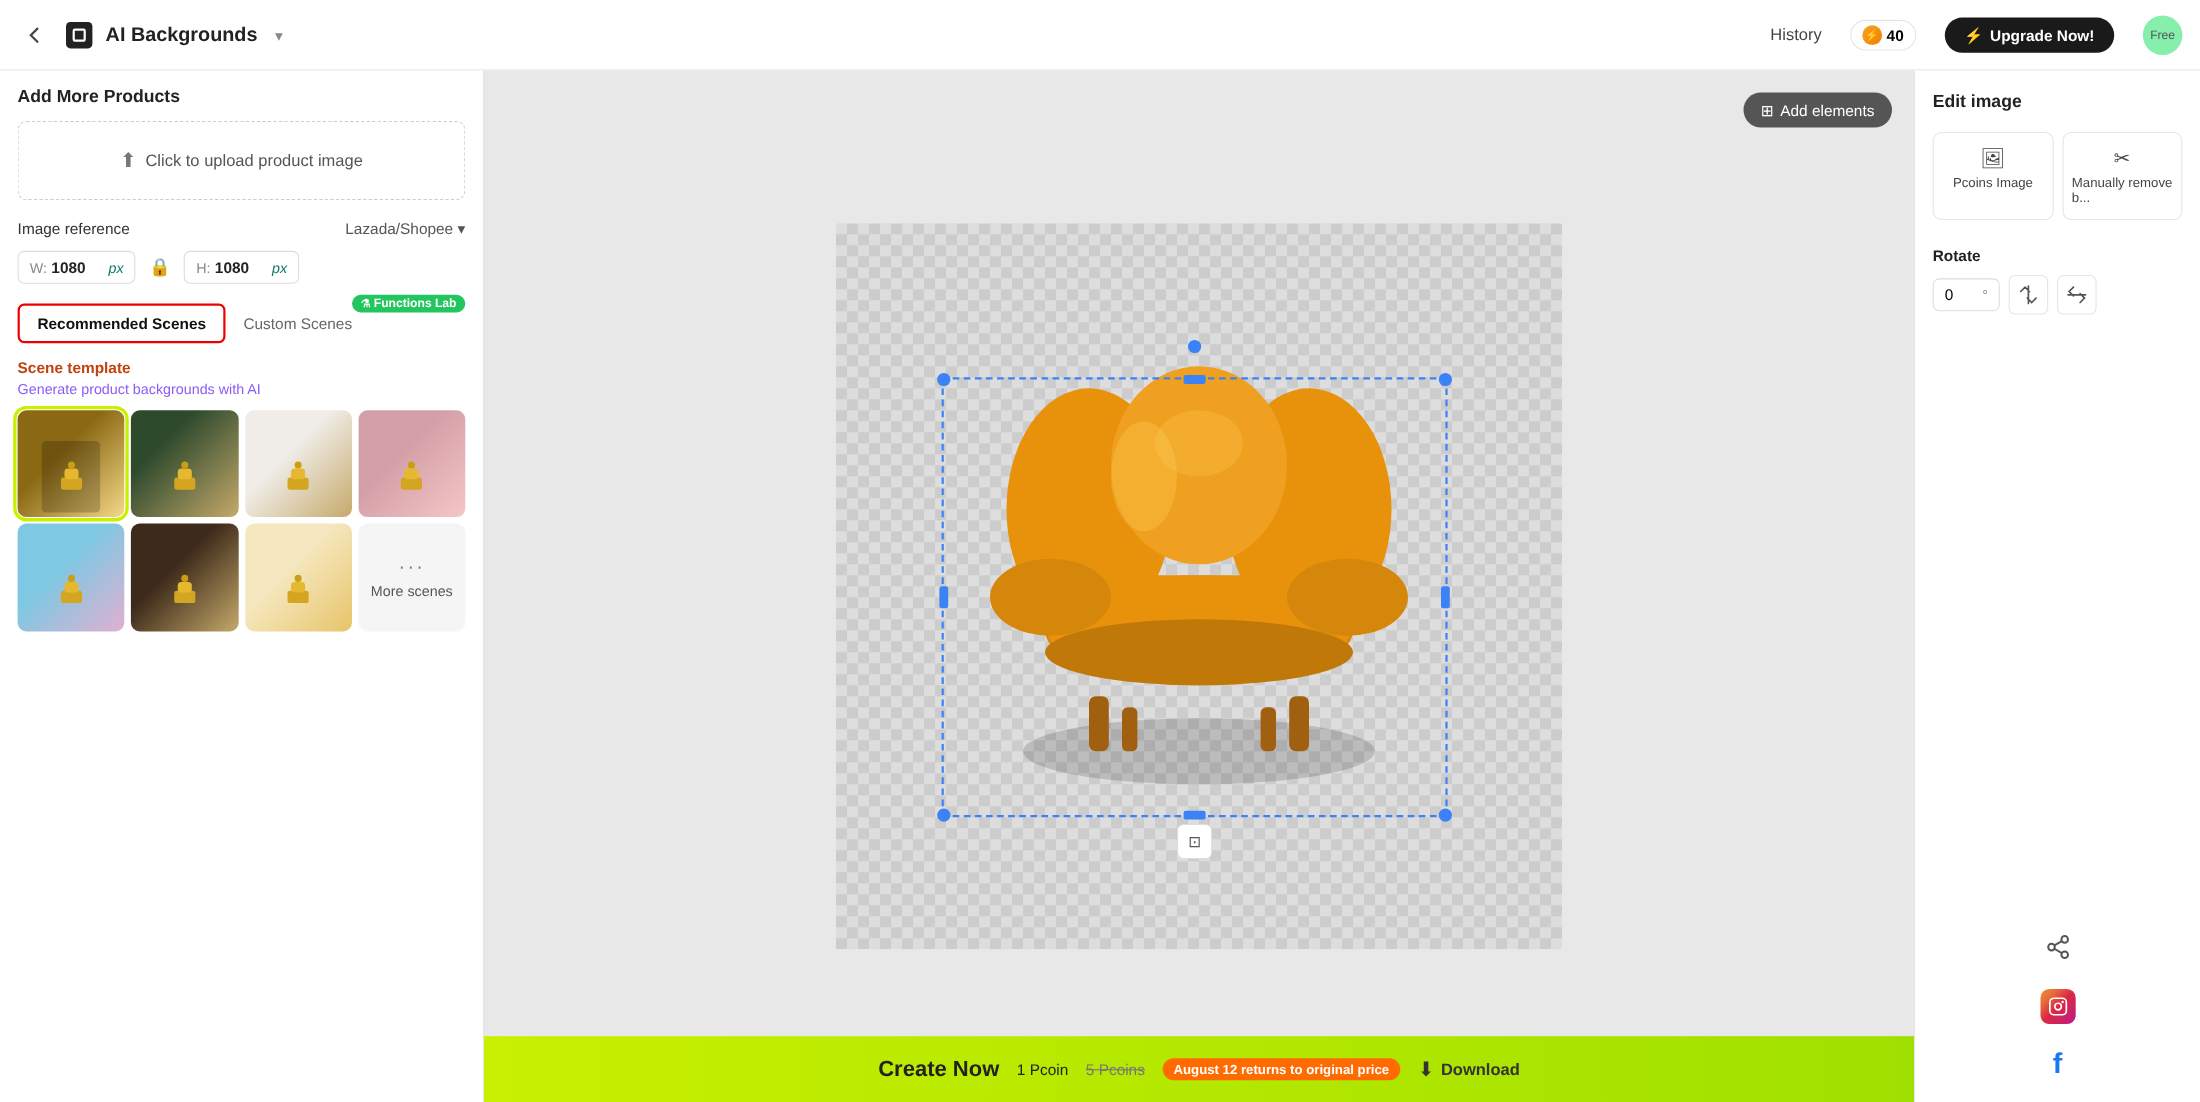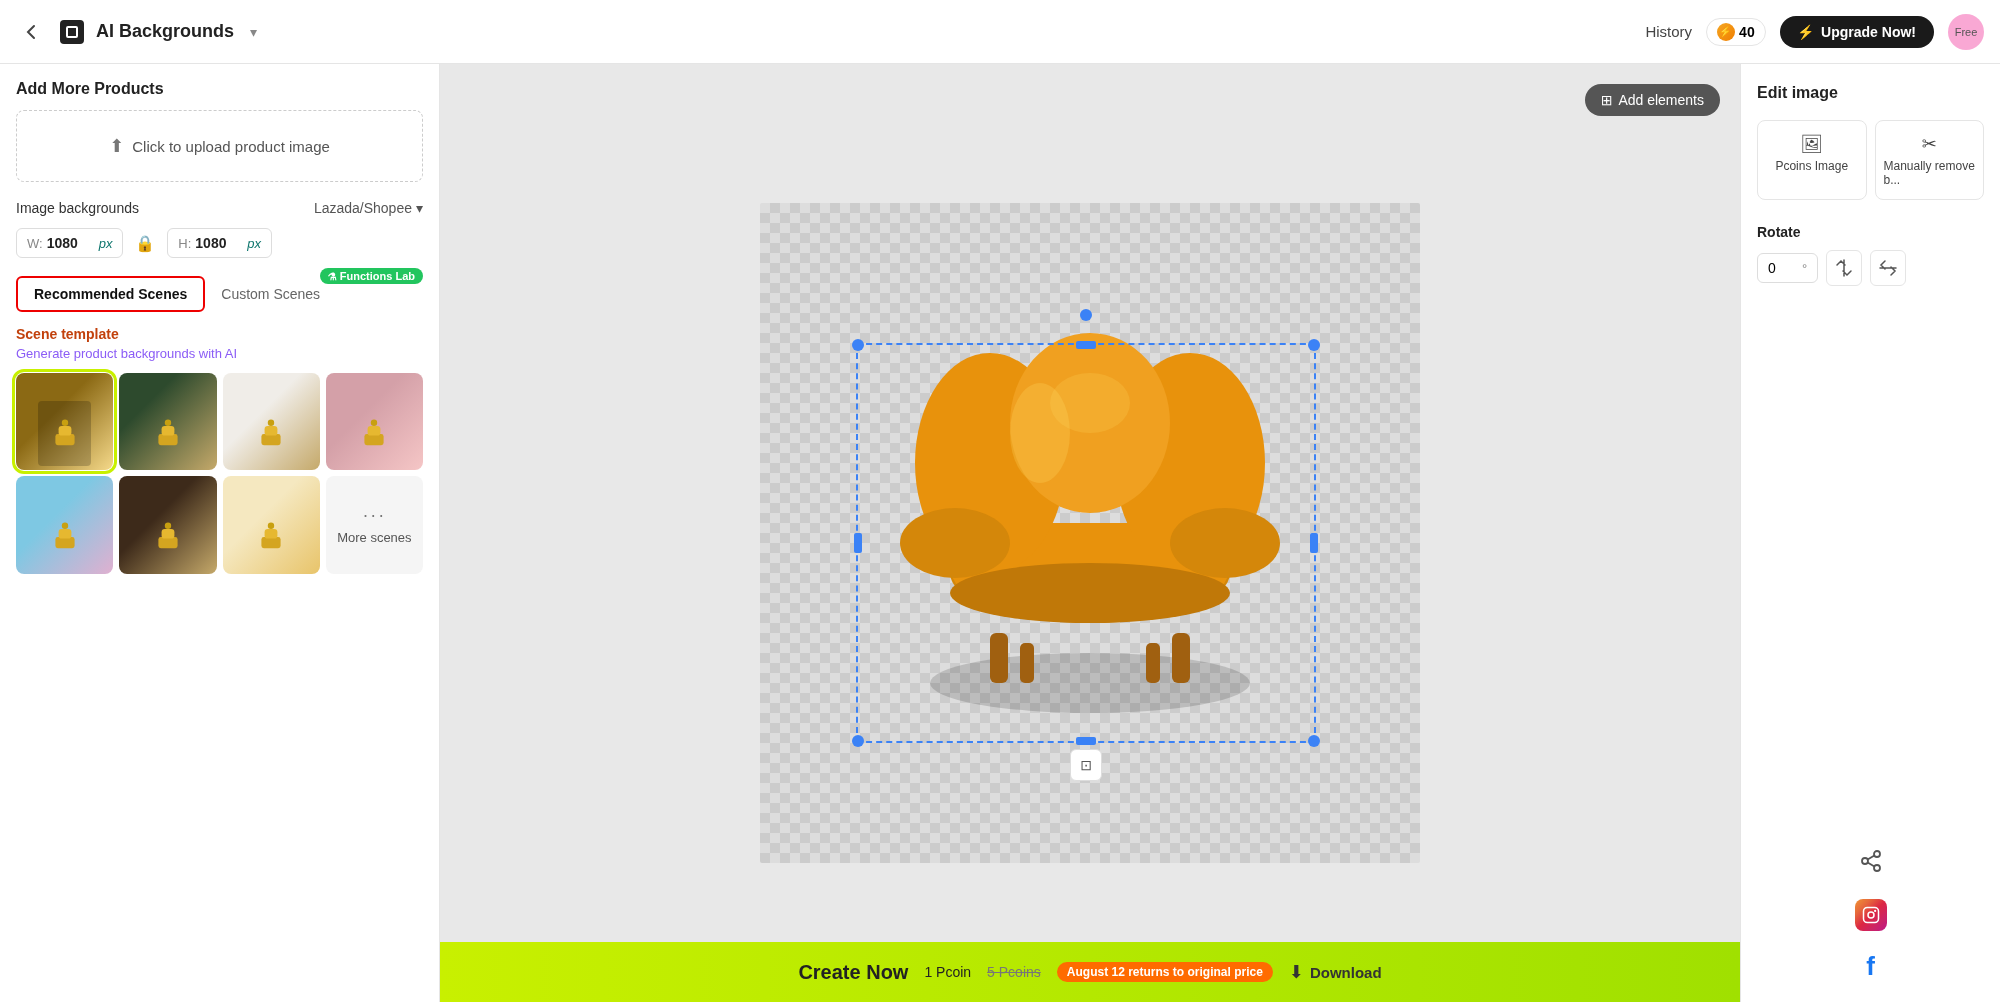--- a/index.html
+++ b/index.html
@@ -10,27 +10,27 @@
       display: flex; align-items: center; justify-content: space-between;
       background: #fff; border-bottom: 1px solid #e5e5e5;
       padding: 0 16px; height: 64px; flex-shrink: 0;
     }
     .header-left { display: flex; align-items: center; gap: 12px; }
     .back-btn { width: 32px; height: 32px; display: flex; align-items: center; justify-content: center; cursor: pointer; color: #555; font-size: 18px; }
     .app-logo { width: 24px; height: 24px; background: #222; border-radius: 4px; display: flex; align-items: center; justify-content: center; }
     .app-logo-inner { width: 12px; height: 12px; border: 2px solid #fff; border-radius: 2px; }
     .app-title { font-size: 18px; font-weight: 600; color: #222; }
     .app-title-chevron { font-size: 14px; color: #888; margin-left: 4px; }
-    .header-right { display: flex; align-items: center; gap: 14px; }
+    .header-right { display: flex; align-items: center; gap: 26px; }
     .history-btn { font-size: 15px; color: #444; cursor: pointer; font-weight: 400; }
     .coins-badge { display: flex; align-items: center; gap: 4px; background: #fff; border: 1px solid #e5e5e5; border-radius: 20px; padding: 4px 10px; font-size: 14px; font-weight: 600; cursor: pointer; }
     .coin-icon { width: 18px; height: 18px; background: linear-gradient(135deg, #f5a623, #f07f00); border-radius: 50%; display: flex; align-items: center; justify-content: center; font-size: 10px; color: #fff; }
     .upgrade-btn { background: #1a1a1a; color: #fff; border: none; border-radius: 20px; padding: 8px 18px; font-size: 14px; font-weight: 600; cursor: pointer; display: flex; align-items: center; gap: 6px; }
     .upgrade-icon { font-size: 14px; }
-    .avatar { width: 36px; height: 36px; background: #f9a8d4; border-radius: 50%; display: flex; align-items: center; justify-content: center; font-size: 11px; color: #555; cursor: pointer; overflow: hidden; }
+    .avatar { width: 36px; height: 36px; background: #86efac; border-radius: 50%; display: flex; align-items: center; justify-content: center; font-size: 11px; color: #555; cursor: pointer; overflow: hidden; }
 
     
     .main-layout { display: flex; flex: 1; overflow: hidden; }
 
     
     .left-panel { width: 440px; background: #fff; border-right: 1px solid #e5e5e5; display: flex; flex-direction: column; overflow: hidden; flex-shrink: 0; }
     .left-panel-content { flex: 1; overflow-y: auto; padding: 16px; }
     .left-panel-content::-webkit-scrollbar { width: 4px; }
     .left-panel-content::-webkit-scrollbar-thumb { background: #ddd; border-radius: 2px; }
 
@@ -229,21 +229,21 @@
     <div class="left-panel-content">
 
       <div class="section-title">Add More Products</div>
 
       <div class="upload-area">
         <span class="upload-icon">⬆</span>
         <span>Click to upload product image</span>
       </div>
 
       <div class="image-resolution">
-        <span class="resolution-label">Image backgrounds</span>
+        <span class="resolution-label">Image reference</span>
         <div class="resolution-platform">
           <span>Lazada/Shopee</span>
           <span>▾</span>
         </div>
       </div>
 
       <div class="resolution-inputs">
         <div class="res-input-group">
           <span class="res-label">W:</span>
           <input class="res-value" value="1080" readonly="" style="">

